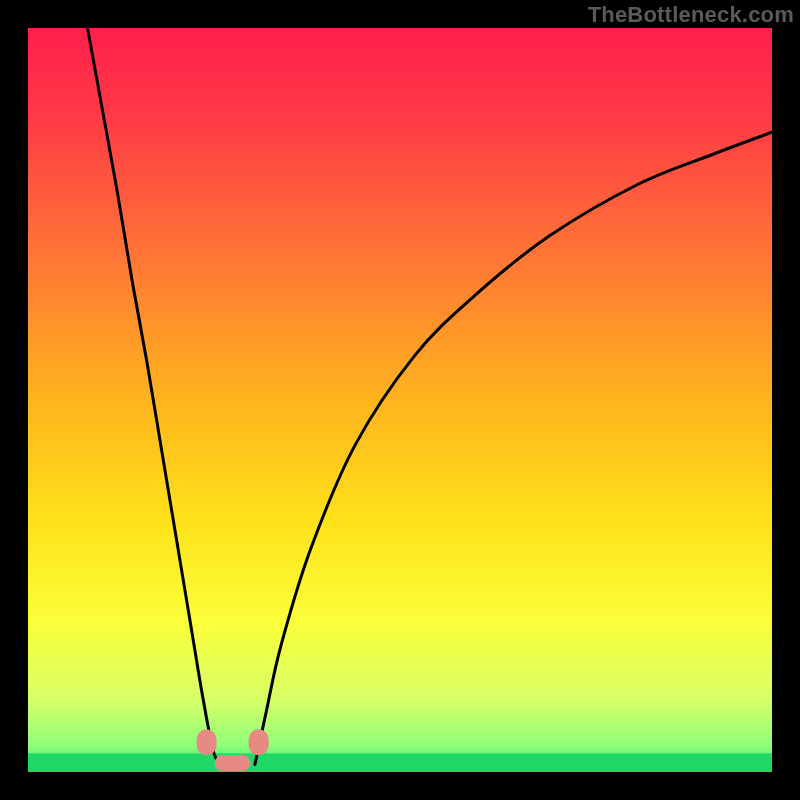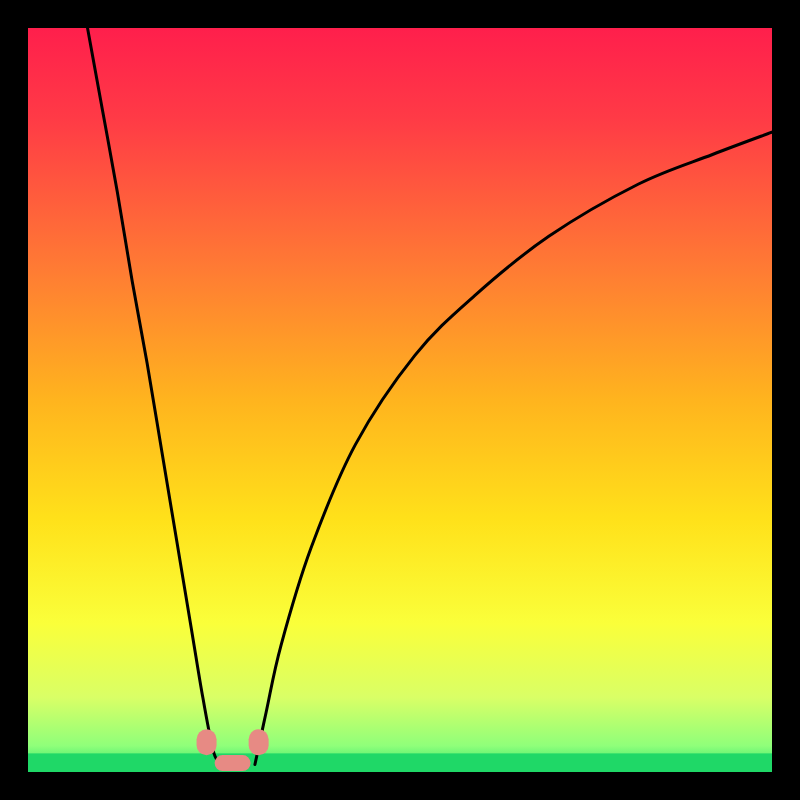--- a/index.html
+++ b/index.html
@@ -35,20 +35,21 @@
     text-align: right;
     padding: 2px 6px 0 0;
     letter-spacing: 0.2px;
   }
   svg { display: block; }
 </style>
 </head>
 <body>
 
 <div class="frame">
+  <div class="water">TheBottleneck.com</div>
 
   <div class="plot">
     <svg id="svg" width="744" height="744" viewBox="0 0 744 744">
       <defs>
         <linearGradient id="bg" x1="0" y1="0" x2="0" y2="1">
             <stop offset="0%" stop-color="#ff1f4c"></stop>
             <stop offset="12%" stop-color="#ff3a46"></stop>
             <stop offset="32%" stop-color="#ff7a34"></stop>
             <stop offset="50%" stop-color="#ffb41e"></stop>
             <stop offset="66%" stop-color="#ffe11a"></stop>

